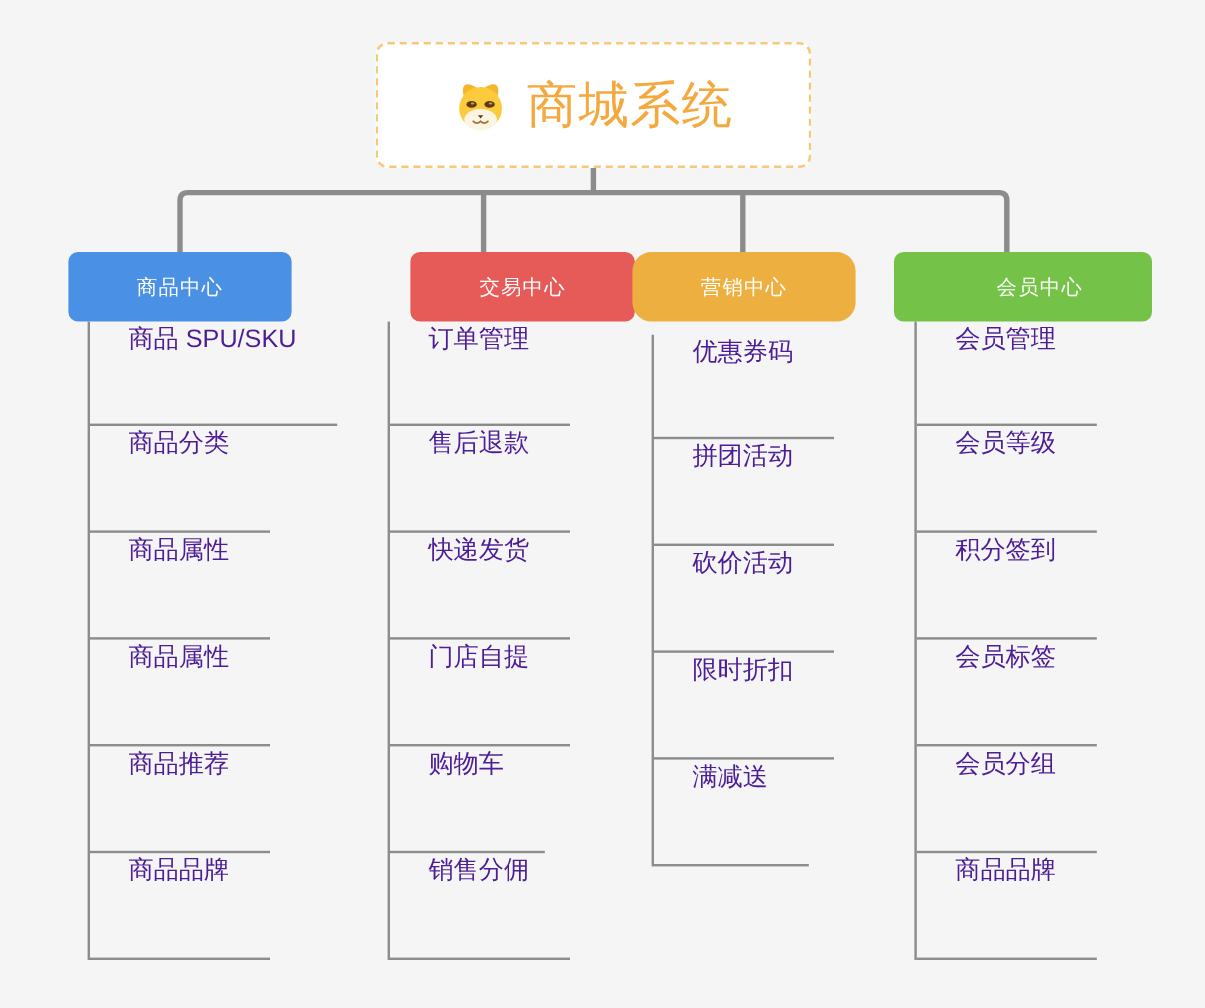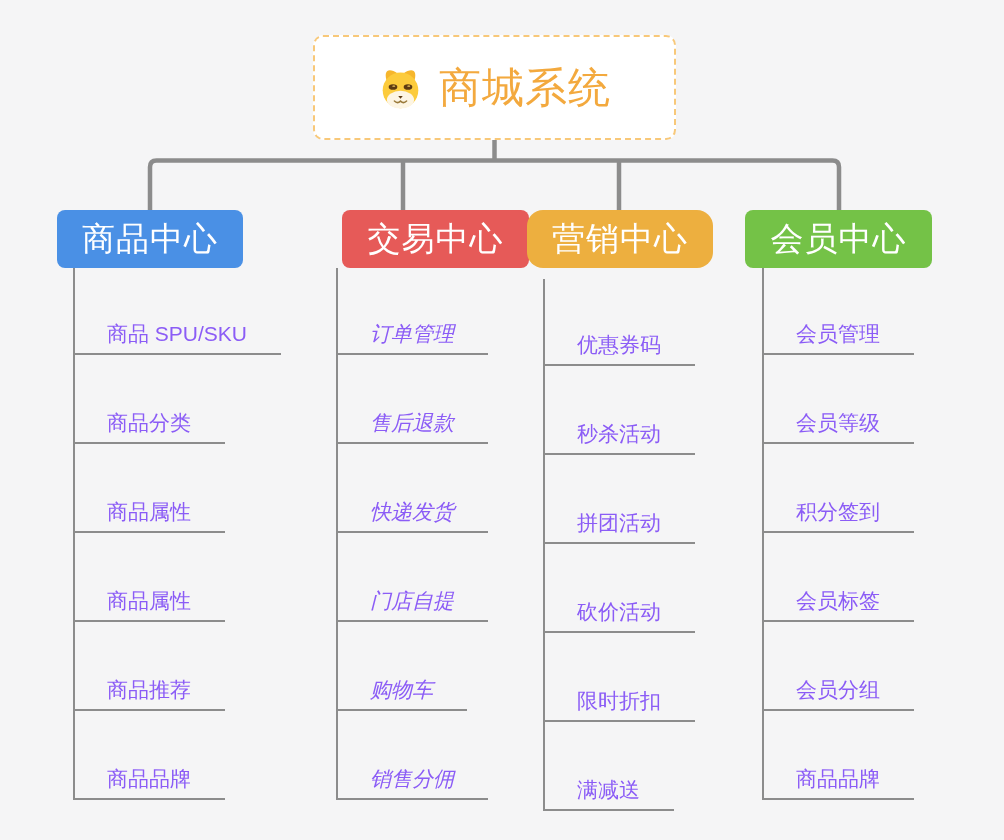--- a/index.html
+++ b/index.html
@@ -33,45 +33,45 @@
   
   .connectors{
     position:absolute;left:0;top:0;z-index:1;
   }
   
   .branch-box{
     position:absolute;top:210px;
     width:186px;height:58px;
     border-radius:8px;
     display:flex;align-items:center;justify-content:center;
-    color:#ffffff;font-size:33px;letter-spacing:1px;
+    color:#ffffff;font-size:17px;letter-spacing:1px;
     z-index:2;
   }
   .b1{left:57px;}
   .b2{left:307px;width:187px;}
   .b3{left:527px;}
   .b4{left:745px;width:187px;}
   
   .column{
     position:absolute;top:268px;
     border-left:2px solid #8c8c8c;
     z-index:2;
   }
   .c1{left:73px;}
-  .c2{left:336px;font-style:italic;}
+  .c2{left:323px;}
   .c3{left:543px;margin-top:11px;}
   .c4{left:762px;}
   .leaf{
     box-sizing:border-box;
     height:89px;
     width:max-content;
-    display:flex;align-items:flex-end;
+    display:flex;
     padding:0 34px 5px 32px;
     border-bottom:2px solid #8c8c8c;
-    font-size:21px;color:#8b5cf6;
+    font-size:21px;color:#4c1d95;
     white-space:nowrap;
     cursor:default;
   }
   .leaf:first-child{height:87px;}
 </style>
 </head>
 <body>
 
 <div class="canvas">
 
@@ -104,21 +104,21 @@
 
   <div class="branch-box b1" style="background: rgb(74, 144, 229);">
     <span>商品中心</span>
   </div>
   <div class="branch-box b2" style="background: rgb(230, 90, 88); margin-left: 35px;">
     <span>交易中心</span>
   </div>
   <div class="branch-box b3" style="background: rgb(237, 175, 63); border-radius: 16px;">
     <span>营销中心</span>
   </div>
-  <div class="branch-box b4" style="background: rgb(116, 194, 71);">
+  <div class="branch-box b4" style="background: rgb(116, 194, 71); padding-left: 28px;">
     <span>会员中心</span>
   </div>
 
   <div class="column c1">
     <div class="leaf">
         <span>商品 SPU/SKU</span>
       </div>
     <div class="leaf">
         <span>商品分类</span>
       </div>
@@ -155,23 +155,20 @@
     <div class="leaf">
         <span>销售分佣</span>
       </div>
   </div>
 
   <div class="column c3">
     <div class="leaf">
         <span>优惠券码</span>
       </div>
     <div class="leaf">
-        <span>秒杀活动</span>
-      </div>
-    <div class="leaf">
         <span>拼团活动</span>
       </div>
     <div class="leaf">
         <span>砍价活动</span>
       </div>
     <div class="leaf">
         <span>限时折扣</span>
       </div>
     <div class="leaf">
         <span>满减送</span>

